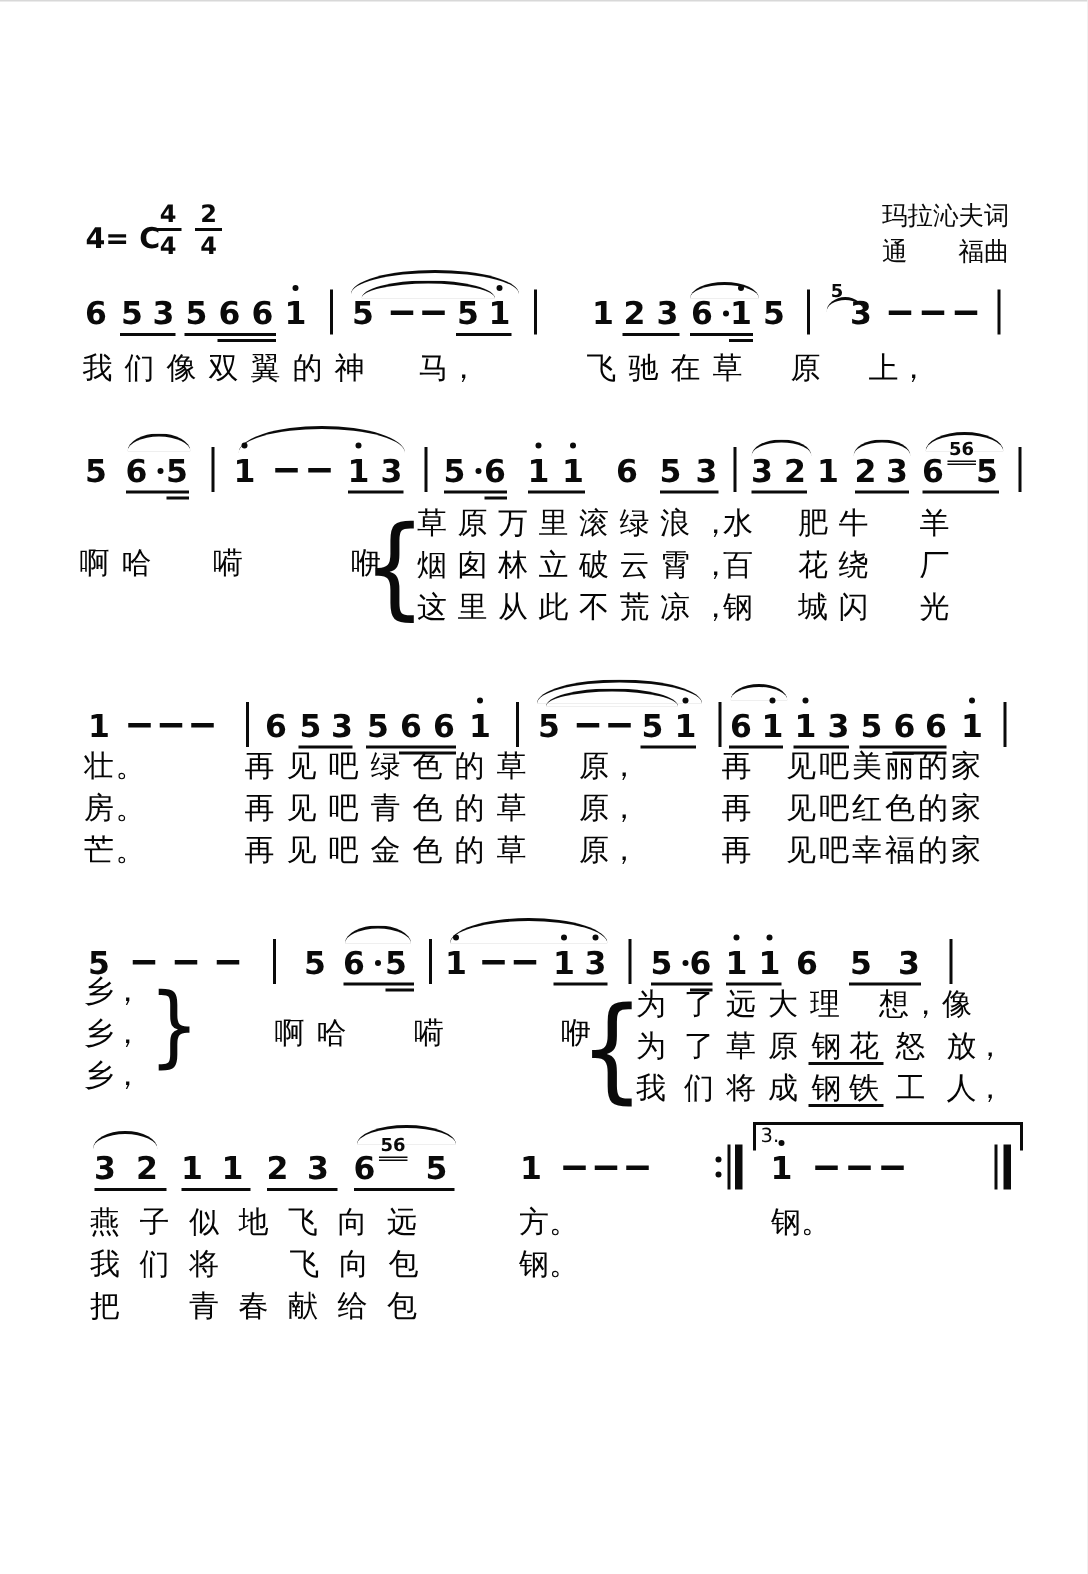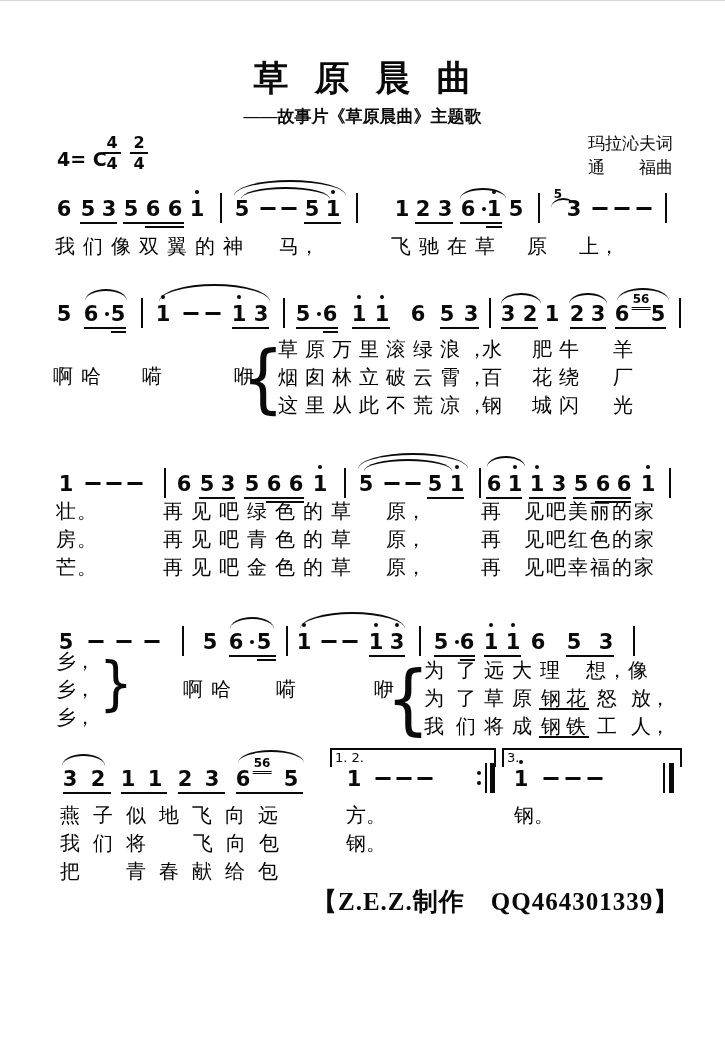--- a/index.html
+++ b/index.html
@@ -43,22 +43,20 @@
   .thickbar{position:absolute;width:5px;height:30px;background:#0a0a0a;}
   .maker{position:absolute;left:312px;top:884px;font-family:"Liberation Serif",serif;
          font-weight:bold;font-size:25px;letter-spacing:1px;}
   .watermark{position:absolute;right:16px;top:1010px;font-family:"Liberation Sans",sans-serif;
              font-weight:bold;font-style:italic;font-size:23px;color:#4a4a4a;}
 </style>
 </head>
 <body>
 
 <div class="page">
-  <div class="title">草原晨曲</div>
-  <div class="subtitle">——故事片《草原晨曲》主题歌</div>
   <div class="keysig">4= C</div>
   <div class="frac" style="left:102px;">
     <span>4</span>
     <span class="fbar"></span>
     <span>4</span>
   </div>
   <div class="frac" style="left:129px;">
     <span>2</span>
     <span class="fbar"></span>
     <span>4</span>
@@ -414,23 +412,20 @@
       <div class="dash" style="left: 573px; top: 776px;"></div>
       <div class="dash" style="left: 595px; top: 776px;"></div>
       <div class="thinbar" style="left: 663px; top: 762px;"></div>
       <div class="thickbar" style="left: 669px; top: 762px;"></div>
       <div class="ul" style="left: 63px; width: 48px; top: 791px;"></div>
       <div class="ul" style="left: 121px; width: 46px; top: 791px;"></div>
       <div class="ul" style="left: 178px; width: 47px; top: 791px;"></div>
       <div class="ul" style="left: 236px; width: 67px; top: 791px;"></div>
       <div class="arc" style="left: 62px; width: 43px; top: 753px; height: 10px;"></div>
       <div class="arc" style="left: 238px; width: 66px; top: 749px; height: 11px;"></div>
-      <div class="volta" style="left: 330px; width: 162px; top: 747px;">
-        <span class="vlabel">1. 2.</span>
-      </div>
       <div class="volta" style="left: 502px; width: 176px; top: 747px;">
         <span class="vlabel">3.</span>
       </div>
       <div class="lyr" style="left: 70px; top: 801px;">燕</div>
       <div class="lyr" style="left: 103px; top: 801px;">子</div>
       <div class="lyr" style="left: 136px; top: 801px;">似</div>
       <div class="lyr" style="left: 169px; top: 801px;">地</div>
       <div class="lyr" style="left: 202px; top: 801px;">飞</div>
       <div class="lyr" style="left: 235px; top: 801px;">向</div>
       <div class="lyr" style="left: 268px; top: 801px;">远</div>
@@ -447,14 +442,13 @@
       <div class="lyr" style="left: 356px; top: 829px;">钢</div>
       <div class="lyr" style="left: 376px; top: 829px;">。</div>
       <div class="lyr" style="left: 70px; top: 857px;">把</div>
       <div class="lyr" style="left: 136px; top: 857px;">青</div>
       <div class="lyr" style="left: 169px; top: 857px;">春</div>
       <div class="lyr" style="left: 202px; top: 857px;">献</div>
       <div class="lyr" style="left: 235px; top: 857px;">给</div>
       <div class="lyr" style="left: 268px; top: 857px;">包</div>
     </div>
 
-  <div class="maker">【Z.E.Z.制作　QQ464301339】</div>
 </div>
 
 </body></html>

